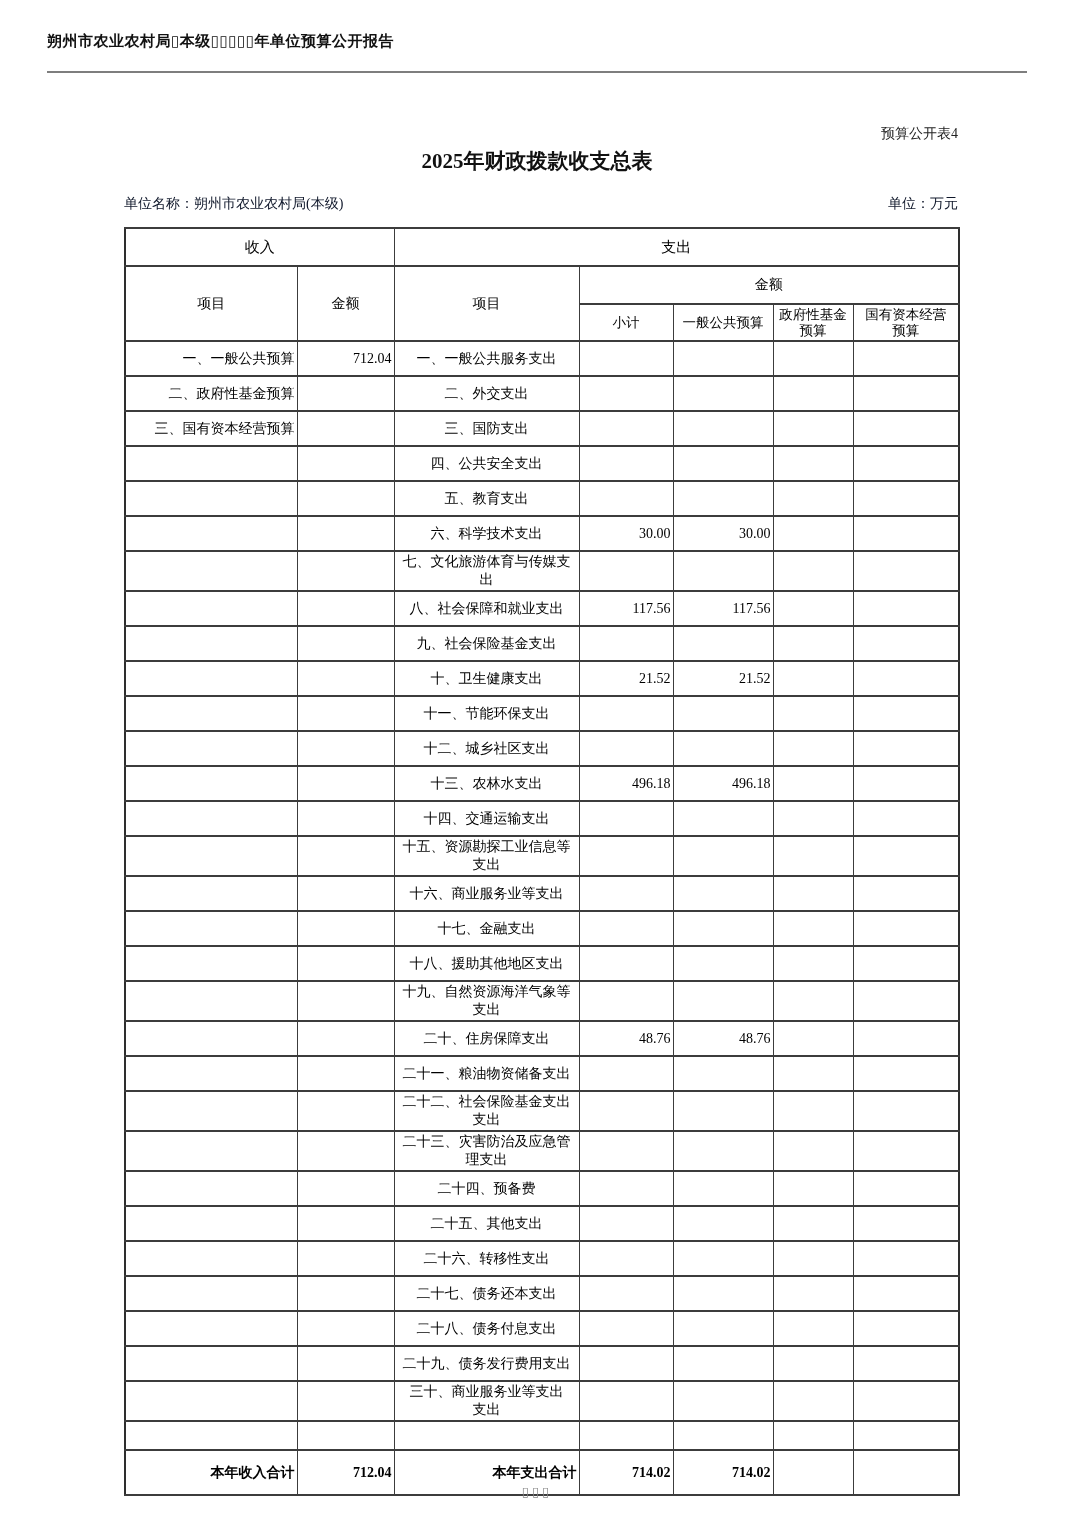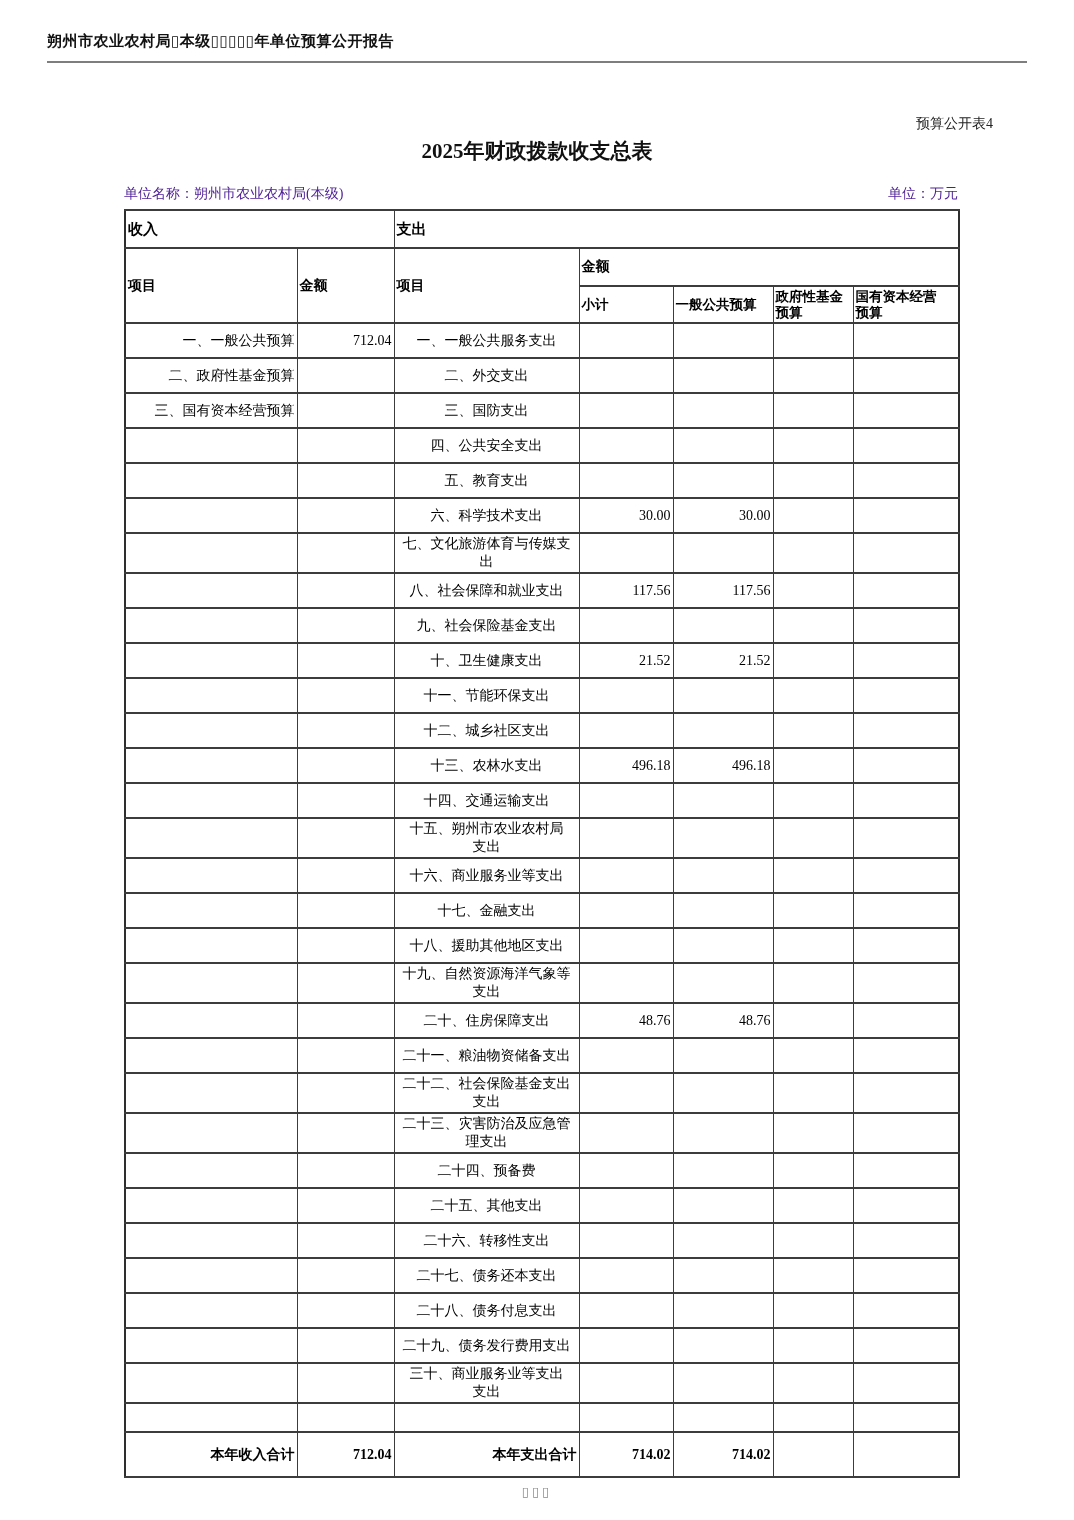--- a/index.html
+++ b/index.html
@@ -3,50 +3,50 @@
 <meta charset="utf-8">
 <style>
   html,body{margin:0;padding:0;background:#fff;}
   body{
     width:1074px;height:1520px;position:relative;
     font-family:"Liberation Serif","DejaVu Serif",serif;
     color:#000;-webkit-font-smoothing:antialiased;
   }
   
   .report-header{
-    margin:0 47px;padding-top:32px;padding-bottom:10px;
+    margin:0 47px;padding-top:32px;padding-bottom:20px;
     border-bottom:2px solid #7e7e7e;
   }
   .report-header .title{
     font-family:"Liberation Sans","DejaVu Sans",sans-serif;
     font-weight:bold;font-size:15px;color:#111;letter-spacing:.5px;
   }
   
   .table-label{
-    margin:52px 81px 0 124px;text-align:right;font-size:14px;color:#222;
+    margin:52px 116px 0 124px;text-align:right;font-size:14px;color:#222;
   }
   .doc-title{
     text-align:center;font-size:21px;font-weight:bold;margin-top:4px;color:#111;
   }
   .meta-row{
     display:flex;justify-content:space-between;
-    margin:20px 116px 6px 124px;font-size:14px;color:#4c1d95;
+    margin:20px 116px 14px 124px;font-size:14px;color:#0f172a;
   }
   
   table.budget{
     margin-left:124px;width:834px;table-layout:fixed;
     border-collapse:collapse;border:2px solid #2e2e2e;
     font-size:14px;
   }
   table.budget td{
     border-left:1px solid #3c3c3c;border-right:1px solid #3c3c3c;
     border-top:2px solid #3c3c3c;border-bottom:2px solid #3c3c3c;
     padding:1px 2px;vertical-align:middle;overflow:hidden;
   }
-  td.hdr{font-weight:bold;text-align:left;margin-left:44px;}
+  td.hdr{font-weight:normal;text-align:center;margin-left:44px;}
   .hrowA td{height:34px;font-size:15px;}
   .hrowB td{height:34px;}
   .hrowC td{height:33px;font-size:13.5px;line-height:16px;white-space:pre-line;}
   td.inc-item{text-align:right;padding-left:2px;height:31px;}
   td.inc-amt{text-align:right;padding-right:3px;}
   td.exp-item{text-align:center;padding-left:4px;white-space:pre-line;line-height:18px;}
   td.num{text-align:right;padding-right:5px;}
   tr.empty-row td{height:25px;}
   tr.totals td{height:41px;font-weight:bold;text-align:right;white-space:normal;}
   
@@ -225,21 +225,21 @@
         <td class="inc-amt"></td>
         <td class="exp-item">十四、交通运输支出</td>
         <td class="num"></td>
         <td class="num"></td>
         <td class="num"></td>
         <td class="num"></td>
       </tr>
       <tr>
         <td class="inc-item"></td>
         <td class="inc-amt"></td>
-        <td class="exp-item">十五、朔州市农业农村局
+        <td class="exp-item">十五、资源勘探工业信息等
 支出</td>
         <td class="num"></td>
         <td class="num"></td>
         <td class="num"></td>
         <td class="num"></td>
       </tr>
       <tr>
         <td class="inc-item"></td>
         <td class="inc-amt"></td>
         <td class="exp-item">十六、商业服务业等支出</td>

